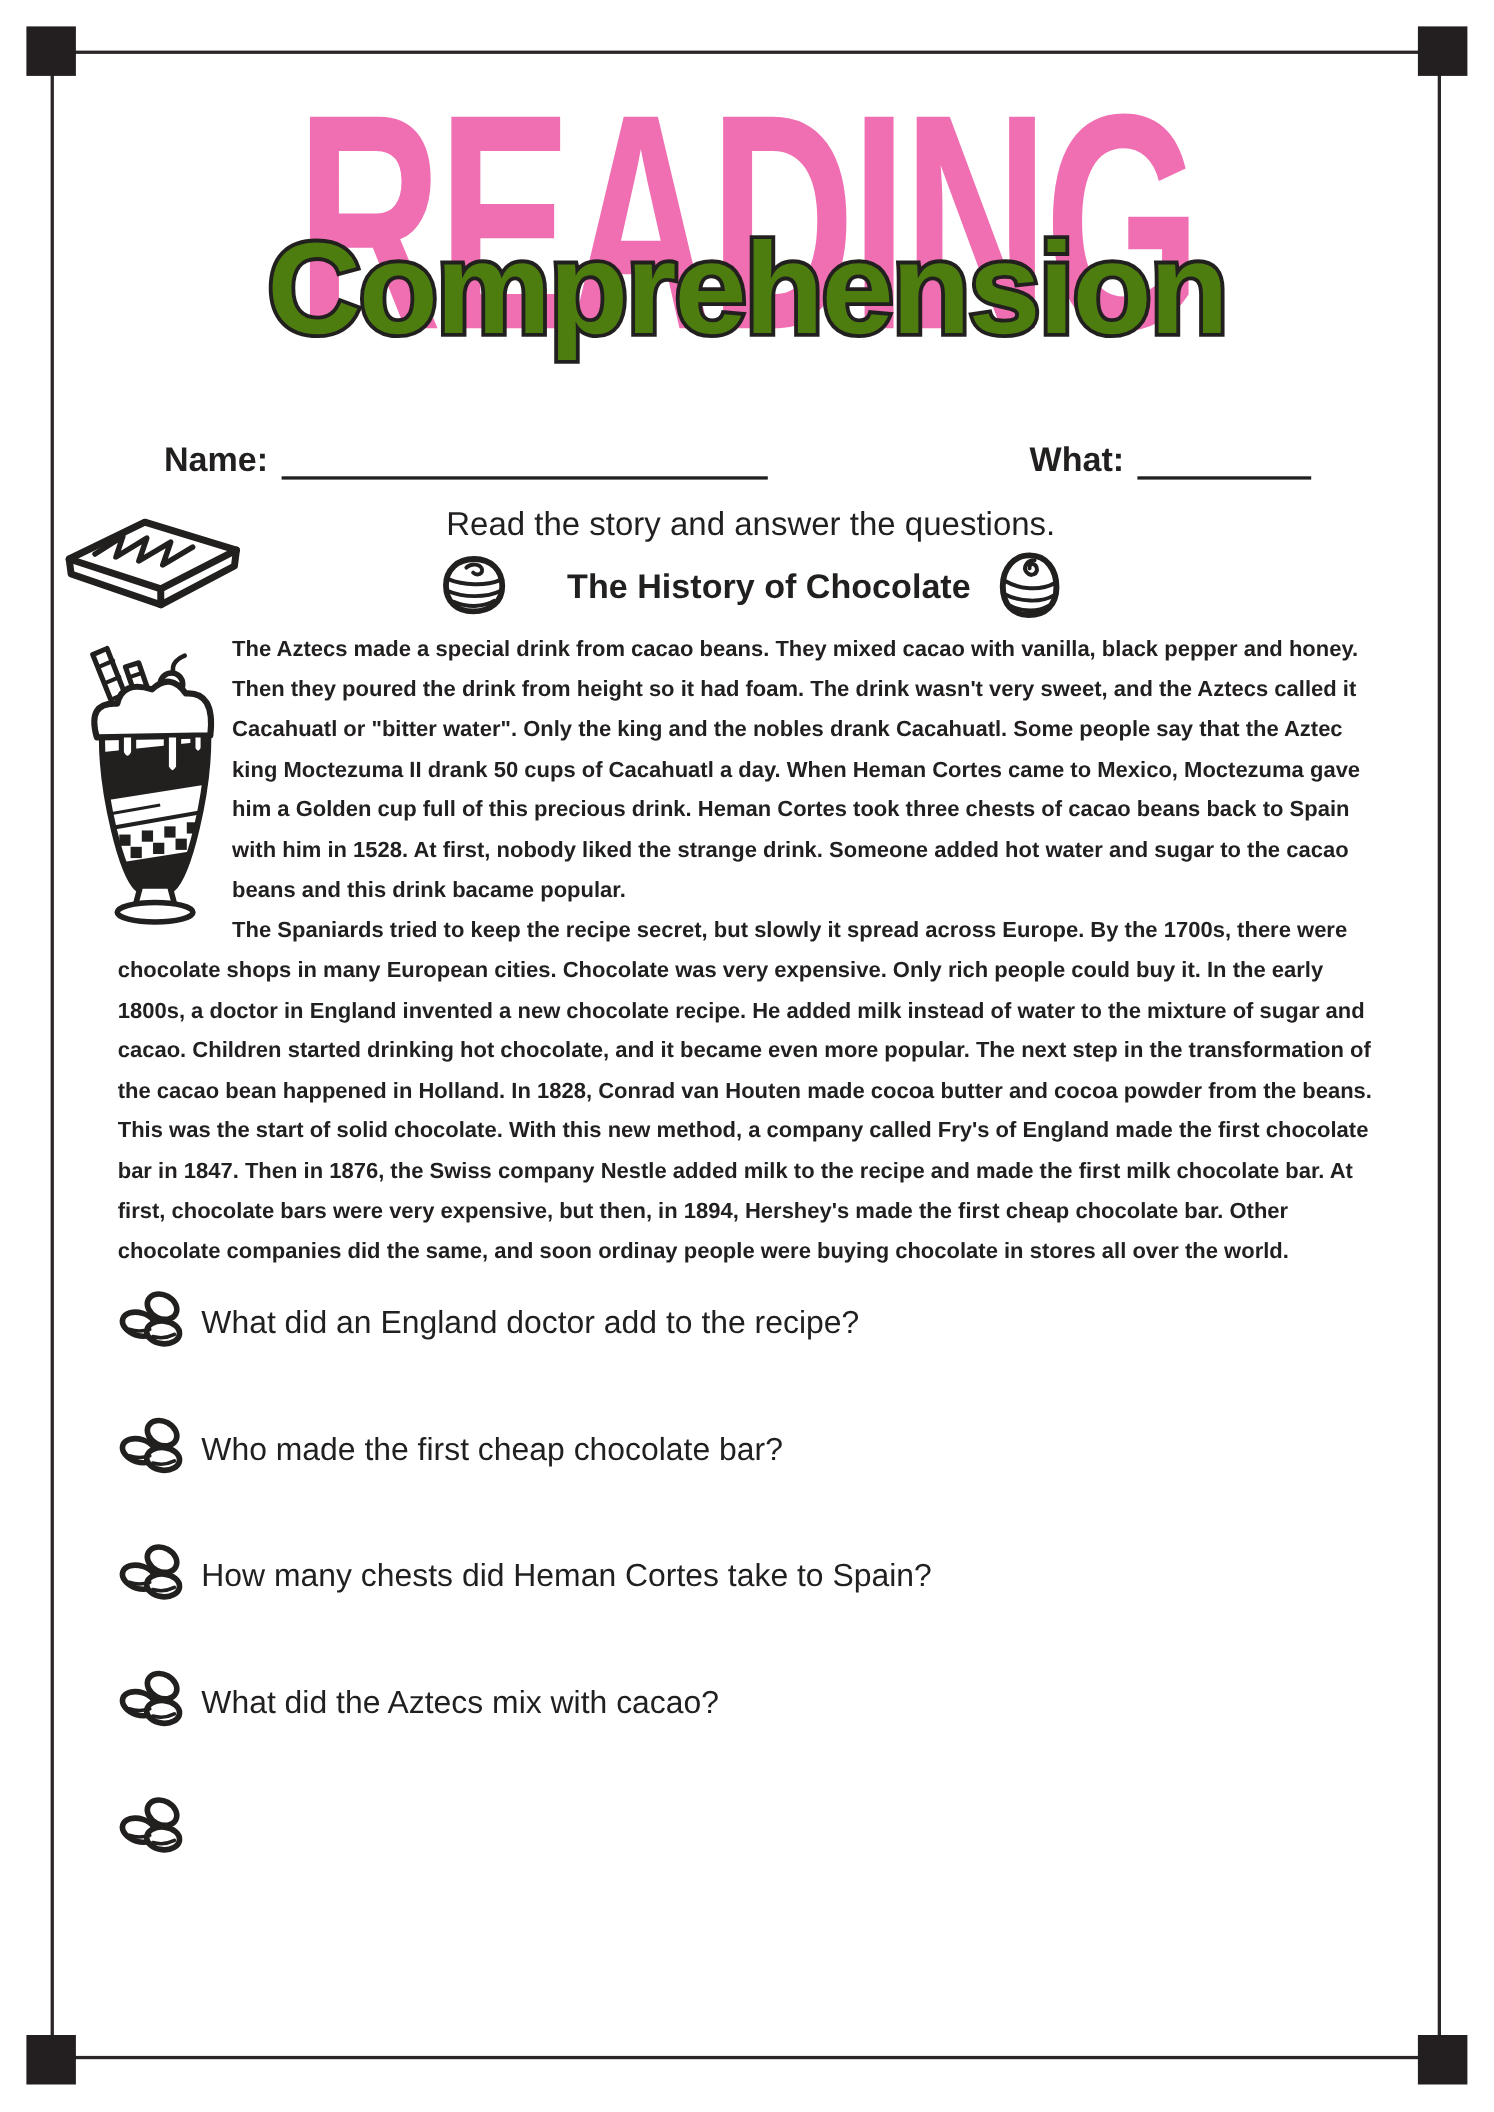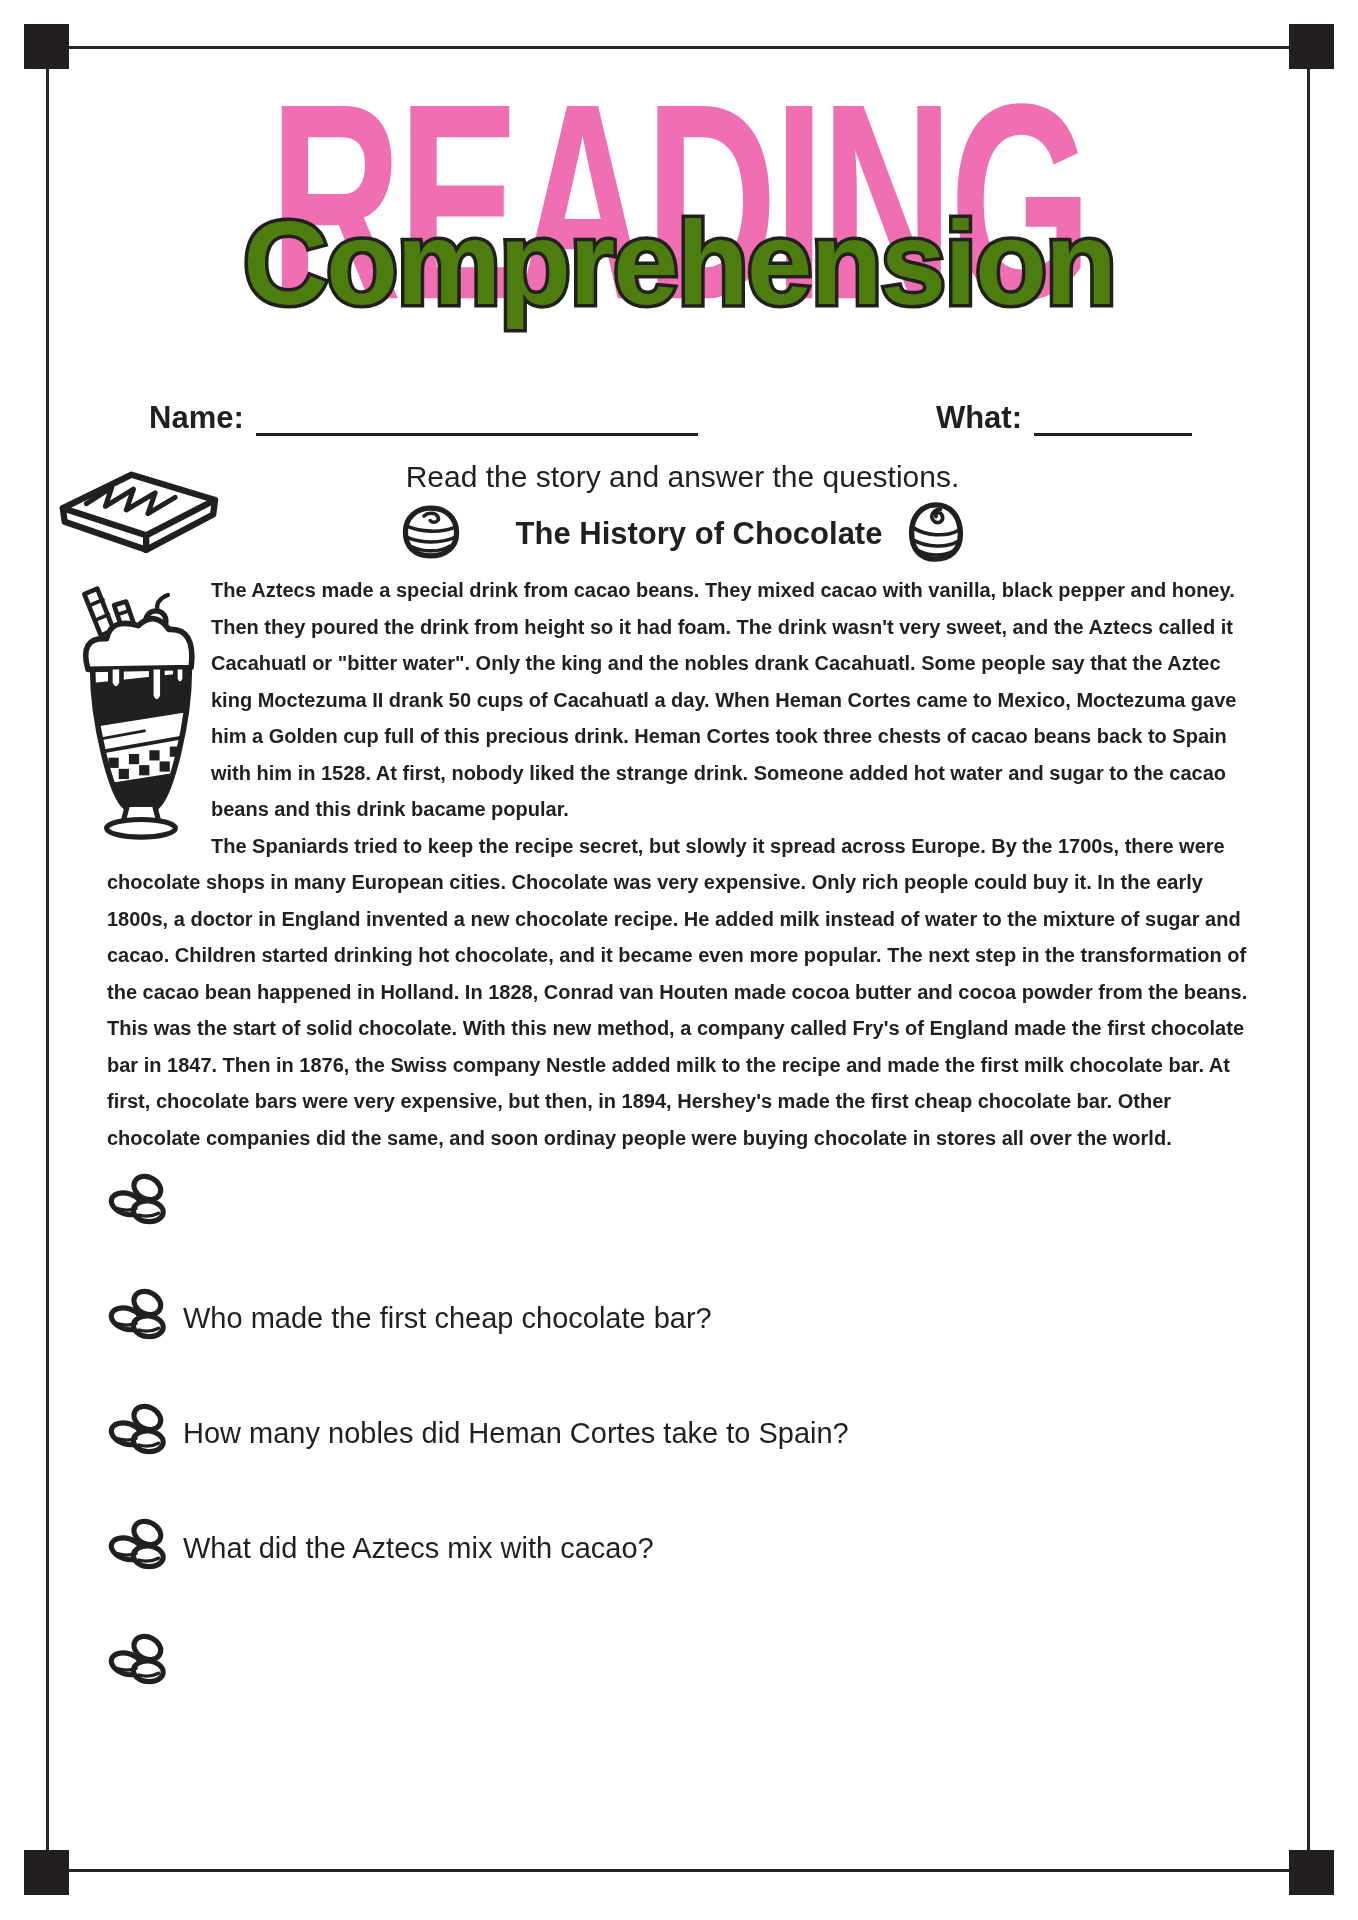--- a/index.html
+++ b/index.html
@@ -167,20 +167,21 @@
           <svg width="62" height="58" viewBox="0 0 66 62" fill="none">
             <g fill="#ffffff" stroke="#221f1f" stroke-width="5.5" stroke-linecap="round">
               <ellipse cx="43" cy="17" rx="15" ry="11.5" transform="rotate(28 43 17)"></ellipse>
               <ellipse cx="21" cy="34" rx="17" ry="11" transform="rotate(18 21 34)"></ellipse>
               <ellipse cx="44" cy="42" rx="16" ry="11" transform="rotate(6 44 42)"></ellipse>
             </g>
             <path class="ink" d="M11,39 C17,41 25,41 31,39" stroke-width="3.5" stroke-linecap="round"></path>
             <path class="ink" d="M34,46 C41,48 49,47 55,44" stroke-width="3.5" stroke-linecap="round"></path>
           </svg>
         </span>
+        <span class="q-text">What did an England doctor add to the recipe?</span>
       </div>
 
       <div class="q-row">
         <span>
           <svg width="62" height="58" viewBox="0 0 66 62" fill="none">
             <g fill="#ffffff" stroke="#221f1f" stroke-width="5.5" stroke-linecap="round">
               <ellipse cx="43" cy="17" rx="15" ry="11.5" transform="rotate(28 43 17)"></ellipse>
               <ellipse cx="21" cy="34" rx="17" ry="11" transform="rotate(18 21 34)"></ellipse>
               <ellipse cx="44" cy="42" rx="16" ry="11" transform="rotate(6 44 42)"></ellipse>
             </g>
@@ -196,21 +197,21 @@
           <svg width="62" height="58" viewBox="0 0 66 62" fill="none">
             <g fill="#ffffff" stroke="#221f1f" stroke-width="5.5" stroke-linecap="round">
               <ellipse cx="43" cy="17" rx="15" ry="11.5" transform="rotate(28 43 17)"></ellipse>
               <ellipse cx="21" cy="34" rx="17" ry="11" transform="rotate(18 21 34)"></ellipse>
               <ellipse cx="44" cy="42" rx="16" ry="11" transform="rotate(6 44 42)"></ellipse>
             </g>
             <path class="ink" d="M11,39 C17,41 25,41 31,39" stroke-width="3.5" stroke-linecap="round"></path>
             <path class="ink" d="M34,46 C41,48 49,47 55,44" stroke-width="3.5" stroke-linecap="round"></path>
           </svg>
         </span>
-        <span class="q-text">How many nobles did Heman Cortes take to Spain?</span>
+        <span class="q-text">How many chests did Heman Cortes take to Spain?</span>
       </div>
 
       <div class="q-row">
         <span>
           <svg width="62" height="58" viewBox="0 0 66 62" fill="none">
             <g fill="#ffffff" stroke="#221f1f" stroke-width="5.5" stroke-linecap="round">
               <ellipse cx="43" cy="17" rx="15" ry="11.5" transform="rotate(28 43 17)"></ellipse>
               <ellipse cx="21" cy="34" rx="17" ry="11" transform="rotate(18 21 34)"></ellipse>
               <ellipse cx="44" cy="42" rx="16" ry="11" transform="rotate(6 44 42)"></ellipse>
             </g>

